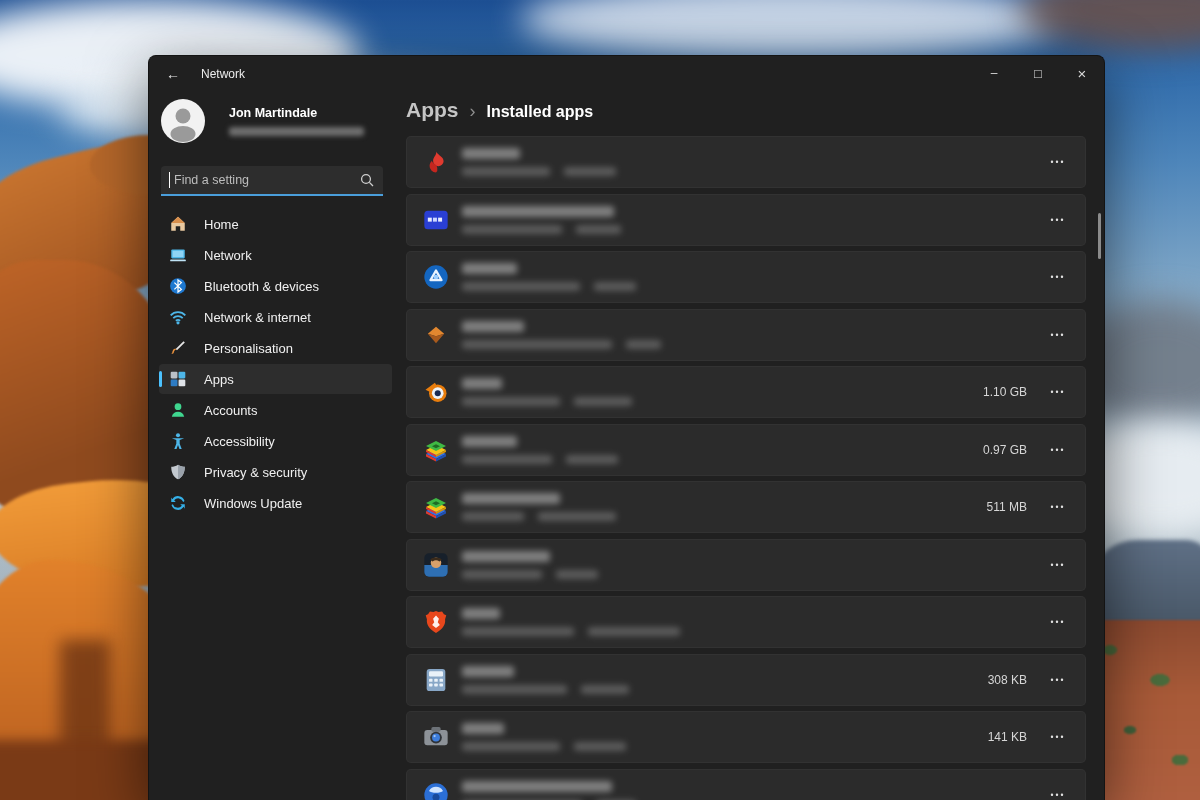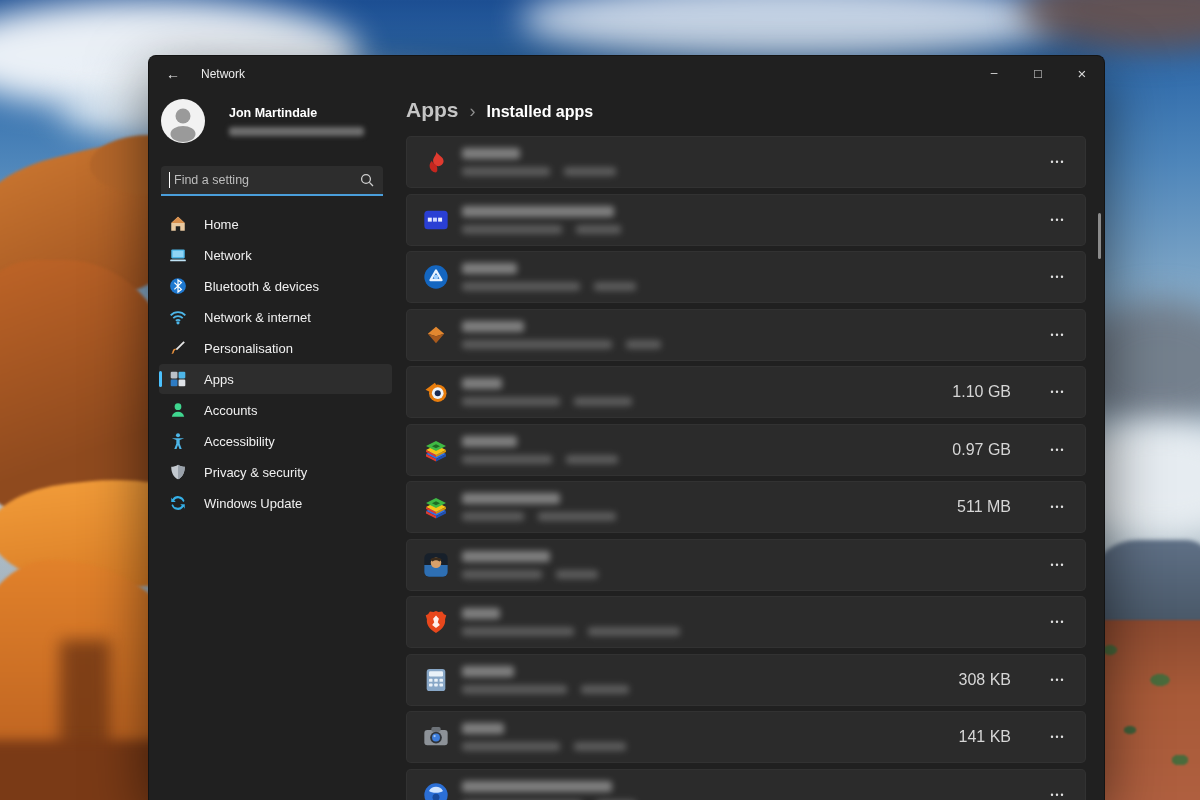--- a/index.html
+++ b/index.html
@@ -75,21 +75,21 @@
   .rows { position:absolute; left:257px; top:80px; width:680px; }
   .row { height:52px; margin-bottom:5.5px; background:#2b2b2b; border:1px solid rgba(255,255,255,.035);
     border-radius:5px; display:flex; align-items:center; }
   .ricon { width:28px; height:28px; margin-left:15px; flex:none; display:flex; }
   .ricon svg { width:28px; height:28px; }
   .rtext { flex:1; margin-left:12px; }
   .l1, .l2s { display:flex; }
   .b1 { height:11px; border-radius:3px; background:#8f8f8f; filter:blur(3px); opacity:.85; }
   .l2s { margin-top:8px; }
   .b2 { height:9px; border-radius:3px; background:#646464; filter:blur(3px); opacity:.85; margin-right:14px; }
-  .rsize { font-size:16px; color:#d6d6d6; margin-right:32px; }
+  .rsize { font-size:12px; color:#d6d6d6; margin-right:16px; }
   .menu { width:30px; height:22px; margin-right:12px; border:none; background:transparent; color:#e0e0e0;
     font-size:8.5px; letter-spacing:2px; text-align:center; font-family:inherit; }
   .sbar { position:absolute; left:949px; top:157px; width:3px; height:46px; border-radius:2px; background:#8b8b8b; }
 </style>
 </head>
 <body>
 
 <div class="desktop">
   <div class="cl cl1"></div>
   <div class="cl cl2"></div>

